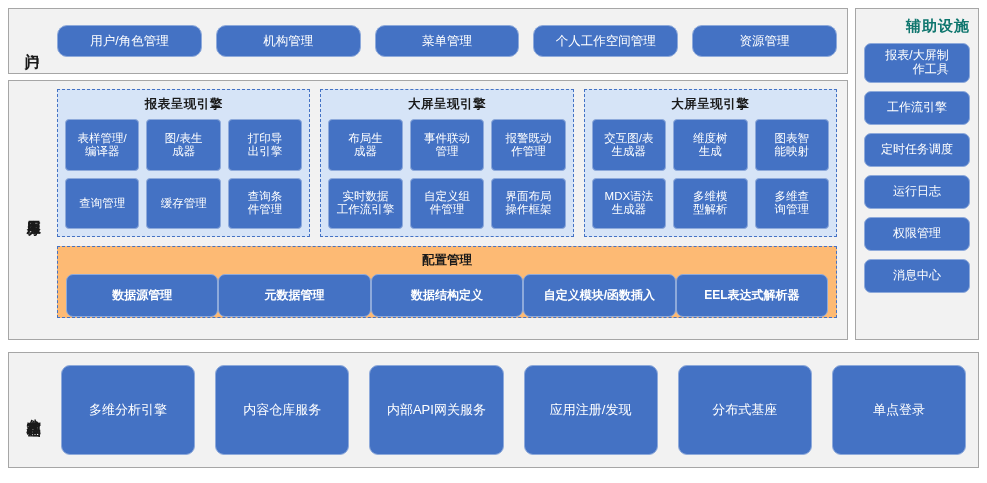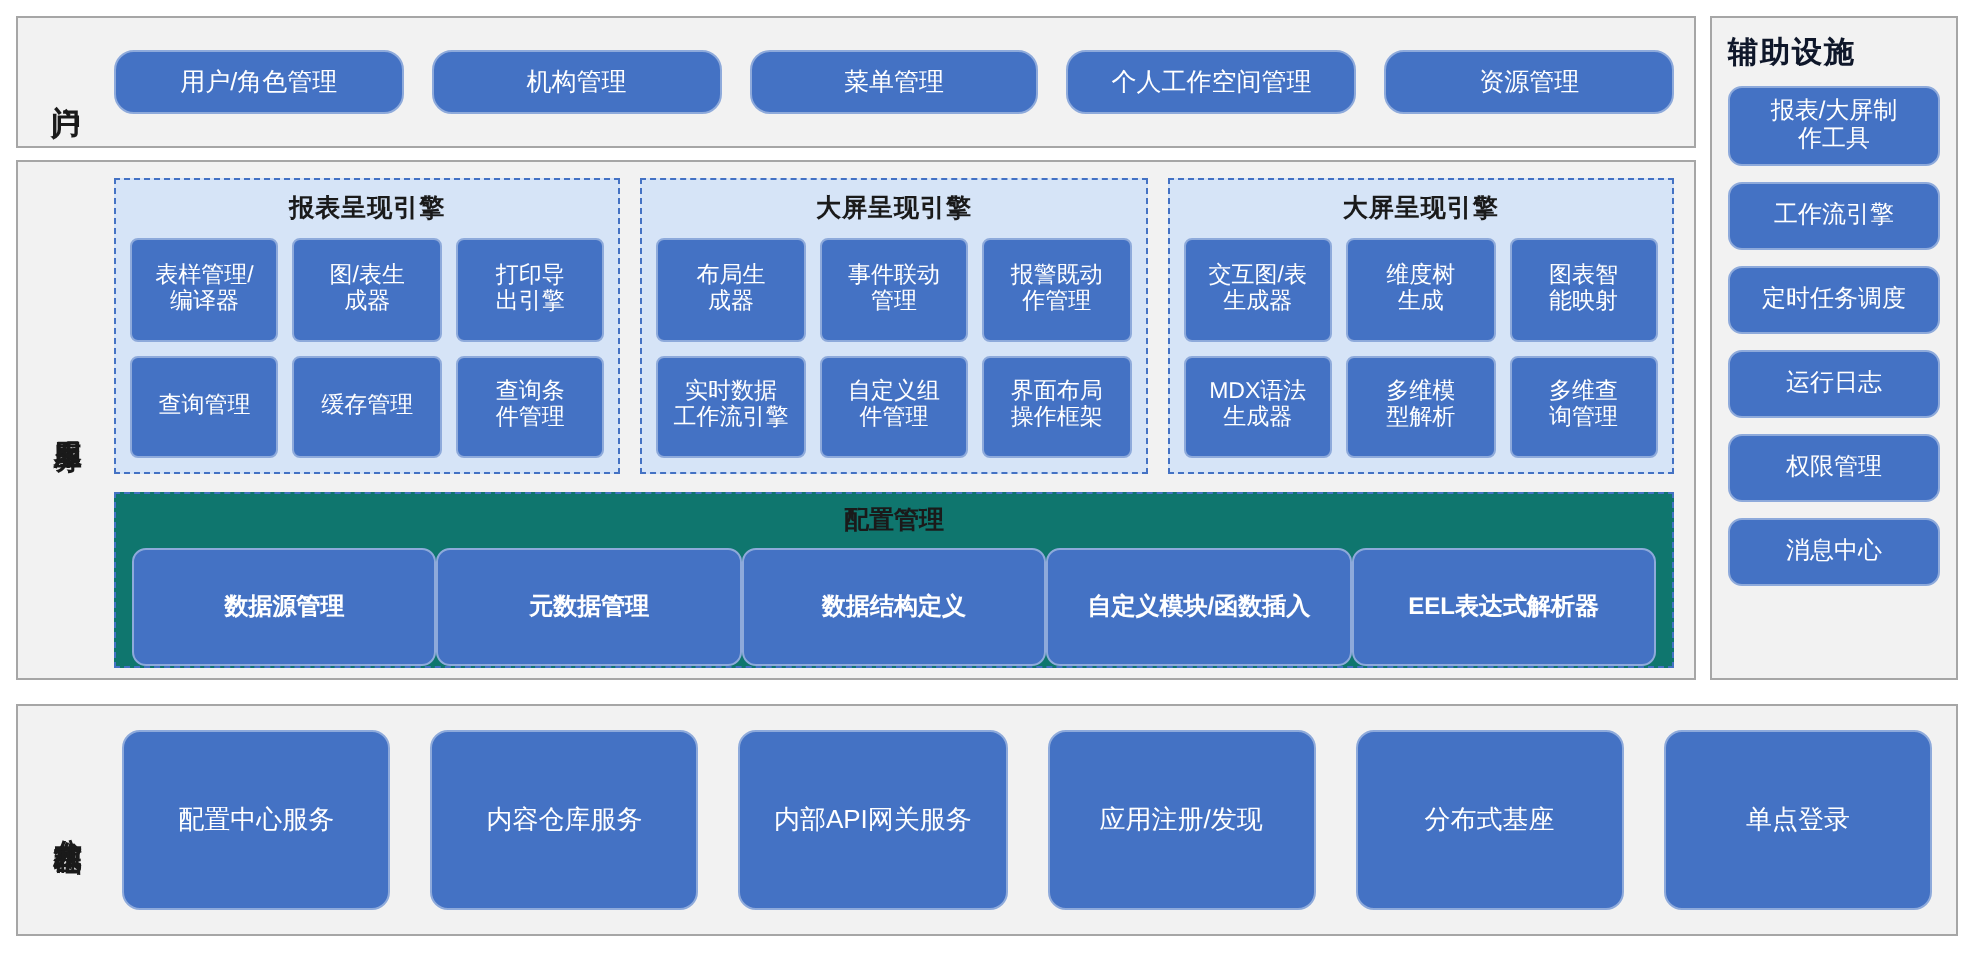--- a/index.html
+++ b/index.html
@@ -96,38 +96,38 @@
 
   
   #aux-panel {
     left: 855px;
     top: 8px;
     width: 124px;
     height: 332px;
     padding: 6px 8px 8px 8px;
   }
   #aux-title {
-    text-align: left;
+    text-align: right;
     font-size: 15px;
     font-weight: bold;
-    color: #0f172a;
+    color: #0f766e;
     letter-spacing: 1px;
     margin: 2px 0 7px 0;
   }
   #aux-list {
     display: flex;
     flex-direction: column;
     gap: 8px;
   }
   #aux-list .btn {
     height: 34px;
     width: 100%;
     font-size: 12px;
   }
-  #aux-list .btn.tall { height: 40px; }
+  #aux-list .btn.tall { height: 40px; text-align: right; }
 
   
   #app-panel {
     left: 8px;
     top: 80px;
     width: 840px;
     height: 260px;
   }
   #app-inner {
     position: absolute;
@@ -169,22 +169,22 @@
     gap: 7px;
   }
   .engine-grid .btn {
     font-size: 11.5px;
     border-radius: 4px;
   }
 
   
   #config-group {
     margin-top: 9px;
-    height: 88px;
-    background: #0f766e;
+    height: 72px;
+    background: #fdba74;
     border: 1px dashed #4472c4;
     box-sizing: border-box;
     padding: 3px 8px 0 8px;
     display: flex;
     flex-direction: column;
   }
   #config-title {
     text-align: center;
     font-size: 12.5px;
     font-weight: bold;
@@ -326,21 +326,21 @@
           <div class="btn">EEL表达式解析器</div>
         </div>
       </div>
 
     </div>
   </div>
 
   <div class="panel" id="infra-panel">
     <div class="v-label two-col">分布式基础</div>
     <div id="infra-row">
-      <div class="btn">配置中心服务</div>
+      <div class="btn">多维分析引擎</div>
       <div class="btn">内容仓库服务</div>
       <div class="btn">内部API网关服务</div>
       <div class="btn">应用注册/发现</div>
       <div class="btn">分布式基座</div>
       <div class="btn">单点登录</div>
     </div>
   </div>
 
 </div>
 

